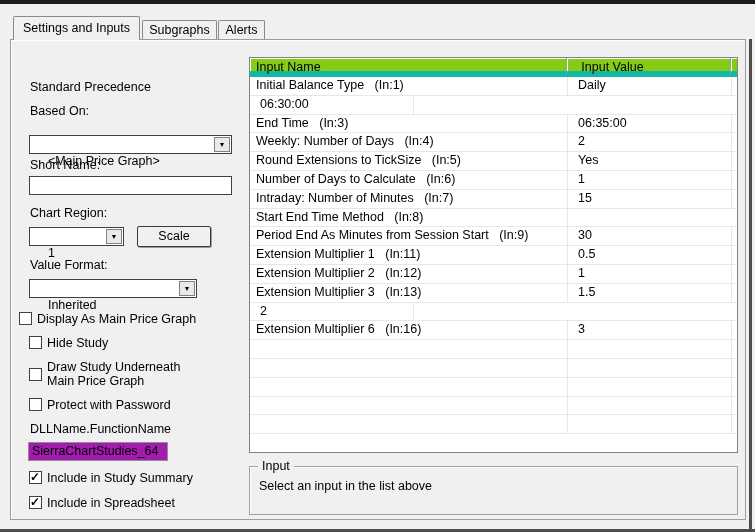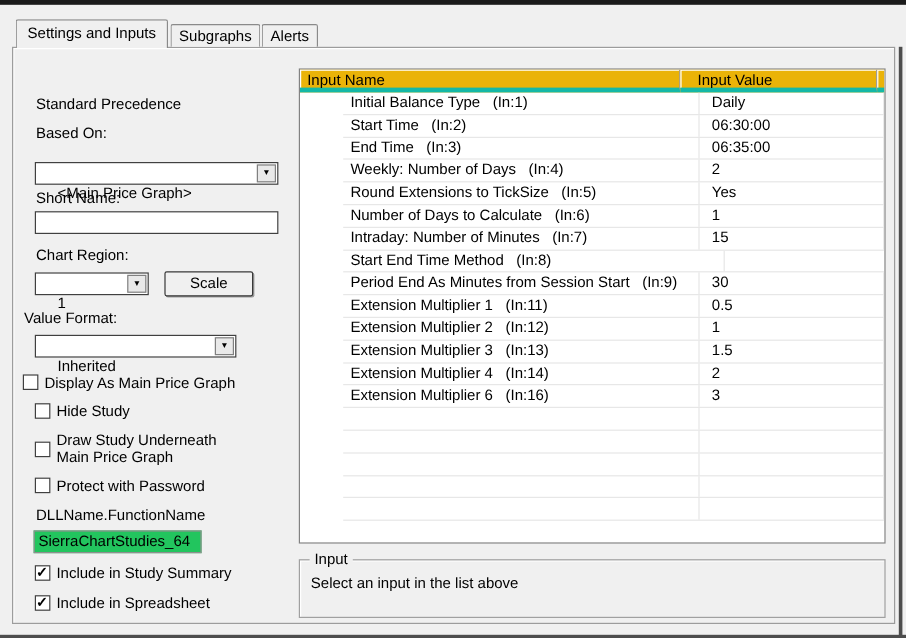--- a/index.html
+++ b/index.html
@@ -41,21 +41,21 @@
     font-size:7px;line-height:14px;text-align:center;color:#000;
   }
   
   .edit{
     box-sizing:border-box;background:#fff;border:1px solid #404040;
     height:19px;line-height:17px;padding-left:4px;font-family:"Liberation Sans",sans-serif;
     font-size:12.5px;width:100%;outline:none;
   }
   .editwrap{box-sizing:border-box;}
   .staticbox{
-    box-sizing:border-box;background:#22c55e;border:1px solid #8f8f8f;
+    box-sizing:border-box;background:#a21caf;border:1px solid #8f8f8f;
     height:19px;line-height:17px;padding-left:3px;white-space:pre;
   }
   
   .btn{
     box-sizing:border-box;background:#f0f0f0;border:1px solid #383838;
     border-radius:2px;text-align:center;line-height:19px;cursor:default;
     box-shadow:1px 1px 0 #9a9a9a;
   }
   
   .cbrow{display:flex;align-items:flex-start;}
@@ -72,27 +72,27 @@
   .lv{
     left:249px;top:57px;width:489px;height:396px;
     background:#fff;border:1px solid #828282;box-sizing:border-box;overflow:hidden;
   }
   .lv-header{
     position:absolute;left:0;top:0;right:0;height:19px;display:flex;
     background:#f0f0f0;
   }
   .lv-hcell{
     box-sizing:border-box;height:19px;line-height:18px;padding-left:6px;
-    background:#eab308;border-right:1px solid #9d9d9d;border-bottom:4px solid #14b8a6;
+    background:#84cc16;border-right:1px solid #9d9d9d;border-bottom:6px solid #14b8a6;
     box-shadow:inset 1px 1px 0 #ffffff;white-space:pre;cursor:default;
   }
   .lv-hname{width:318px;}
   .lv-hvalue{width:164px;padding-left:14px;}
   .lv-hrest{flex:1;border-right:none;}
-  .lv-body{position:absolute;left:0;top:19px;right:0;bottom:0;overflow:hidden;padding-left:36px;}
+  .lv-body{position:absolute;left:0;top:19px;right:0;bottom:0;overflow:hidden;}
   .lv-row{display:flex;height:18.8px;box-sizing:border-box;border-bottom:1px solid #e7e7e7;}
   .lv-cell{box-sizing:border-box;line-height:17.5px;white-space:pre;overflow:hidden;}
   .lv-name{width:318px;border-right:1px solid #e7e7e7;padding-left:6px;}
   .lv-value{width:164px;border-right:1px solid #e7e7e7;padding-left:10px;}
   .lv-rest{flex:1;}
   
   .groupbox{
     left:249px;top:466px;width:489px;height:49px;
     border:1px solid #a0a0a0;box-sizing:border-box;
     box-shadow:inset 1px 1px 0 #ffffff;
@@ -131,21 +131,21 @@
     <input class="edit" type="text" value="" style="">
   </div>
 
   <div class="abs label" style="left:30px;top:207px;">Chart Region:</div>
   <div class="abs combo" style="left:29px;top:227px;width:95px;">
     <span>1</span>
     <span class="combo-arrow">▼</span>
   </div>
   <div class="abs btn" style="left:137px;top:226px;width:74px;height:21px;">Scale</div>
 
-  <div class="abs label" style="left:20px;top:259px;">Value Format:</div>
+  <div class="abs label" style="left:30px;top:259px;">Value Format:</div>
   <div class="abs combo" style="left:29px;top:279px;width:168px;">
     <span>Inherited</span>
     <span class="combo-arrow">▼</span>
   </div>
 
   <div class="abs cbrow" style="left:19px;top:312px;width:210px;">
     <span class="cb"></span>
     <span class="cb-label">Display As Main Price Graph</span>
   </div>
 
@@ -183,21 +183,20 @@
       <div class="lv-hcell lv-hvalue">Input Value</div>
       <div class="lv-hcell lv-hrest"></div>
     </div>
     <div class="lv-body">
         <div class="lv-row">
           <div class="lv-cell lv-name">Initial Balance Type   (In:1)</div>
           <div class="lv-cell lv-value">Daily</div>
           <div class="lv-cell lv-rest"></div>
         </div>
         <div class="lv-row">
-          <div class="lv-cell lv-name">Start Time   (In:2)</div>
           <div class="lv-cell lv-value">06:30:00</div>
           <div class="lv-cell lv-rest"></div>
         </div>
         <div class="lv-row">
           <div class="lv-cell lv-name">End Time   (In:3)</div>
           <div class="lv-cell lv-value">06:35:00</div>
           <div class="lv-cell lv-rest"></div>
         </div>
         <div class="lv-row">
           <div class="lv-cell lv-name">Weekly: Number of Days   (In:4)</div>
@@ -237,21 +236,20 @@
           <div class="lv-cell lv-name">Extension Multiplier 2   (In:12)</div>
           <div class="lv-cell lv-value">1</div>
           <div class="lv-cell lv-rest"></div>
         </div>
         <div class="lv-row">
           <div class="lv-cell lv-name">Extension Multiplier 3   (In:13)</div>
           <div class="lv-cell lv-value">1.5</div>
           <div class="lv-cell lv-rest"></div>
         </div>
         <div class="lv-row">
-          <div class="lv-cell lv-name">Extension Multiplier 4   (In:14)</div>
           <div class="lv-cell lv-value">2</div>
           <div class="lv-cell lv-rest"></div>
         </div>
         <div class="lv-row">
           <div class="lv-cell lv-name">Extension Multiplier 6   (In:16)</div>
           <div class="lv-cell lv-value">3</div>
           <div class="lv-cell lv-rest"></div>
         </div>
         <div class="lv-row">
           <div class="lv-cell lv-name"></div>

